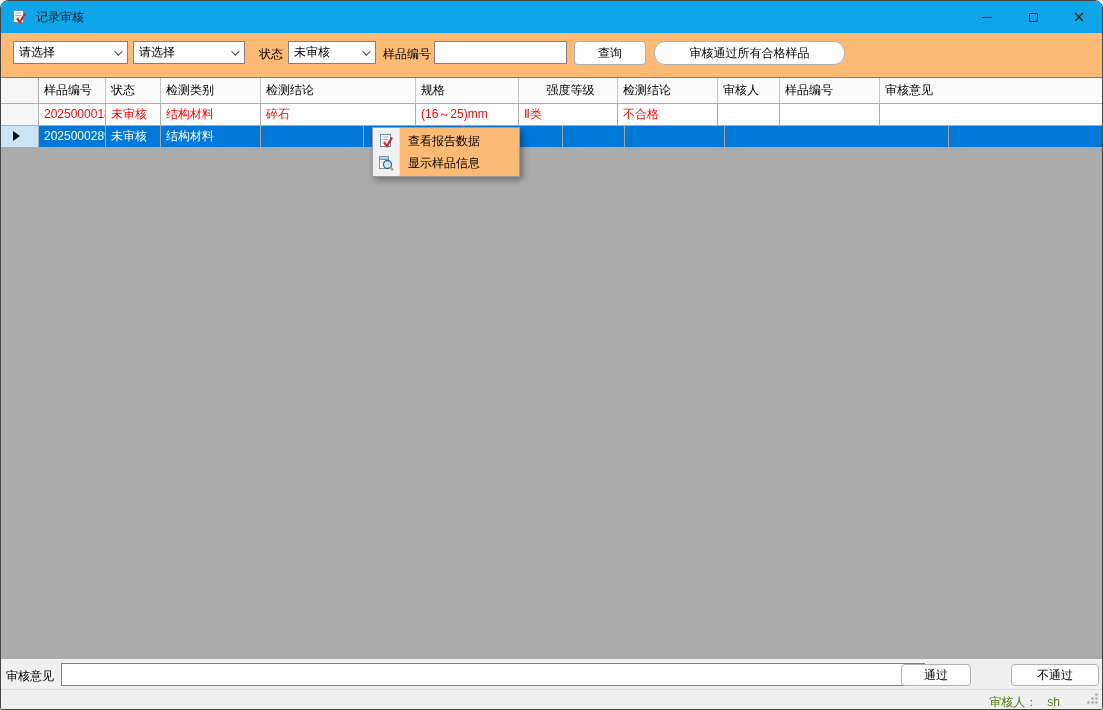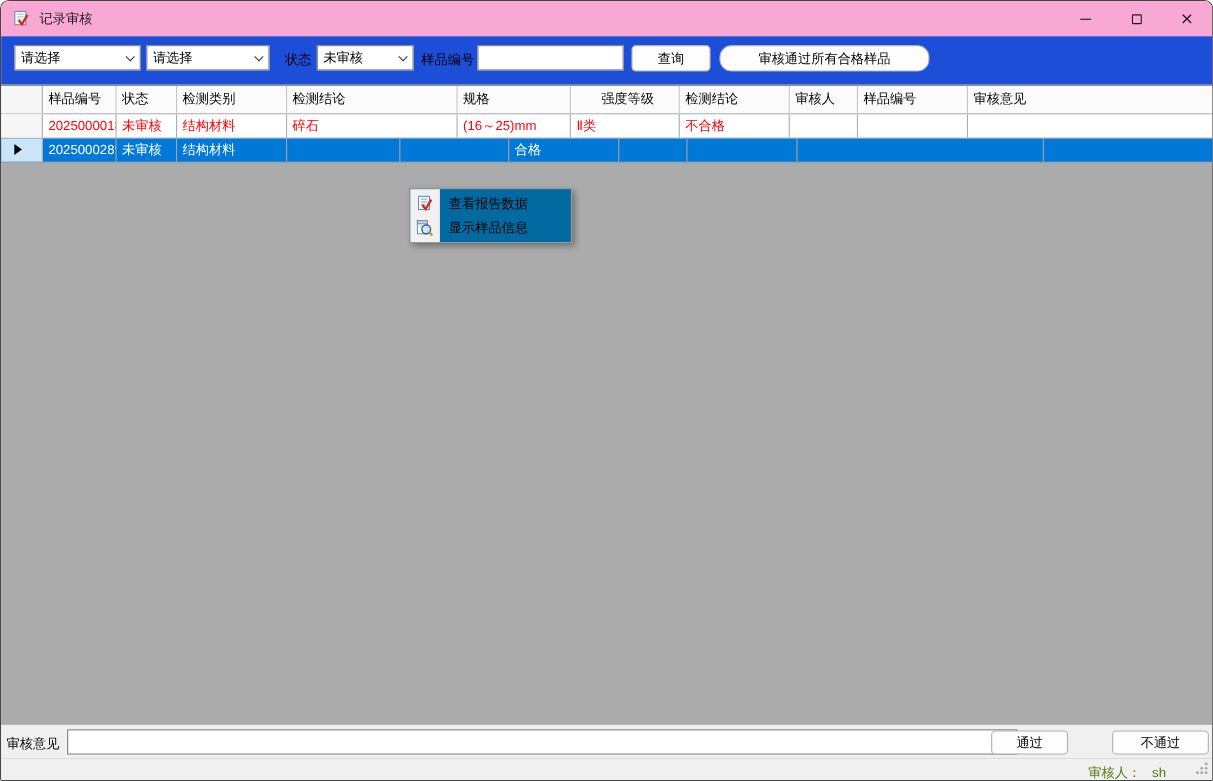--- a/index.html
+++ b/index.html
@@ -2,32 +2,32 @@
 <html><head>
 <meta charset="utf-8">
 <style>
   * { margin:0; padding:0; box-sizing:border-box; }
   html,body { width:1103px; height:710px; }
   body { font-family:"Liberation Sans","DejaVu Sans",sans-serif; font-size:12px; color:#000; }
   .window { position:relative; width:1103px; height:710px; background:#f0f0f0;
             border:1px solid #454545; border-radius:8px 8px 2px 2px; overflow:hidden; }
 
   
-  .titlebar { position:absolute; top:0; left:0; right:0; height:32px; background:#f9a8d4;
+  .titlebar { position:absolute; top:0; left:0; right:0; height:32px; background:#0ea5e9;
               display:flex; align-items:center; }
   .app-icon { margin-left:10px; width:16px; height:16px; display:inline-block; }
   .title-text { margin-left:9px; font-size:12px; color:#1a1a1a; }
   .caption-buttons { position:absolute; right:0; top:0; height:32px; display:flex; }
   .cap-btn { width:46px; height:32px; display:flex; align-items:center; justify-content:center; cursor:default; }
   .glyph-min { width:10px; height:0; border-top:1px solid #1a1a1a; display:block; }
   .glyph-max { width:9px; height:9px; border:1px solid #1a1a1a; border-radius:1px; display:block; }
   .glyph-close { font-size:15px; line-height:15px; color:#1a1a1a; font-family:"DejaVu Sans",sans-serif; }
 
   
-  .toolbar { position:absolute; top:32px; left:0; right:0; height:44px; background:#1d4ed8; }
+  .toolbar { position:absolute; top:32px; left:0; right:0; height:44px; background:#fdba74; }
   .combo { position:absolute; top:8px; height:23px; background:#fff; border:1px solid #818181;
            display:flex; align-items:center; padding-left:5px; cursor:default; }
   .combo .chevron { position:absolute; right:7px; top:8px; width:6px; height:6px;
                     border-right:1px solid #3a3a3a; border-bottom:1px solid #3a3a3a;
                     transform:rotate(45deg) translateY(-2px); }
   .tb-label { position:absolute; top:13px; color:#000; }
   .tb-input { position:absolute; top:8px; height:23px; background:#fff; border:1px solid #818181;
               padding:0 4px; font:inherit; }
   .tb-button { position:absolute; top:8px; height:24px; background:#fdfdfd; border:1px solid #b0b0b0;
                border-radius:4px; font:inherit; text-align:center; cursor:default; }
@@ -43,22 +43,22 @@
   .cell { border-right:1px solid #acacac; line-height:21px; padding-left:5px;
           white-space:nowrap; overflow:hidden; }
   .row-red { background:#fff; color:#ff0000; }
   .row-selected { background:#0078d7; color:#fff; }
   .row-selected .cell { border-right-color:#a5a5a5; }
   .row-selected .sel-cell { background:#cce4f7; }
   .row-marker { width:0; height:0; border-top:5px solid transparent; border-bottom:5px solid transparent;
                 border-left:7px solid #000; margin:5px auto 0 12px; }
 
   
-  .context-menu { position:absolute; left:371px; top:126px; width:148px; background:#0369a1;
-                  border:1px solid #9b9b9b; box-shadow:3px 3px 6px rgba(0,0,0,0.35); padding:2px 0; z-index:10;margin-top:44px; }
+  .context-menu { position:absolute; left:371px; top:126px; width:148px; background:#fdba74;
+                  border:1px solid #9b9b9b; box-shadow:3px 3px 6px rgba(0,0,0,0.35); padding:2px 0; z-index:10; }
   .context-menu .gutter { position:absolute; left:0; top:0; bottom:0; width:27px; background:#f1f1f1;
                   border-right:1px solid #e2e2e2; }
   .menu-item { position:relative; height:22px; line-height:22px; padding-left:35px; cursor:default; }
   .menu-item .mi-icon { position:absolute; left:5px; top:3px; width:16px; height:16px; }
 
   
   .footer { position:absolute; top:658px; left:0; right:0; height:30px; background:#f0f0f0; }
   .footer-label { position:absolute; left:5px; top:9px; }
   .footer-input { position:absolute; left:60px; top:4px; width:864px; height:23px;
                   background:#fff; border:1px solid #818181; padding:0 4px; font:inherit; }

